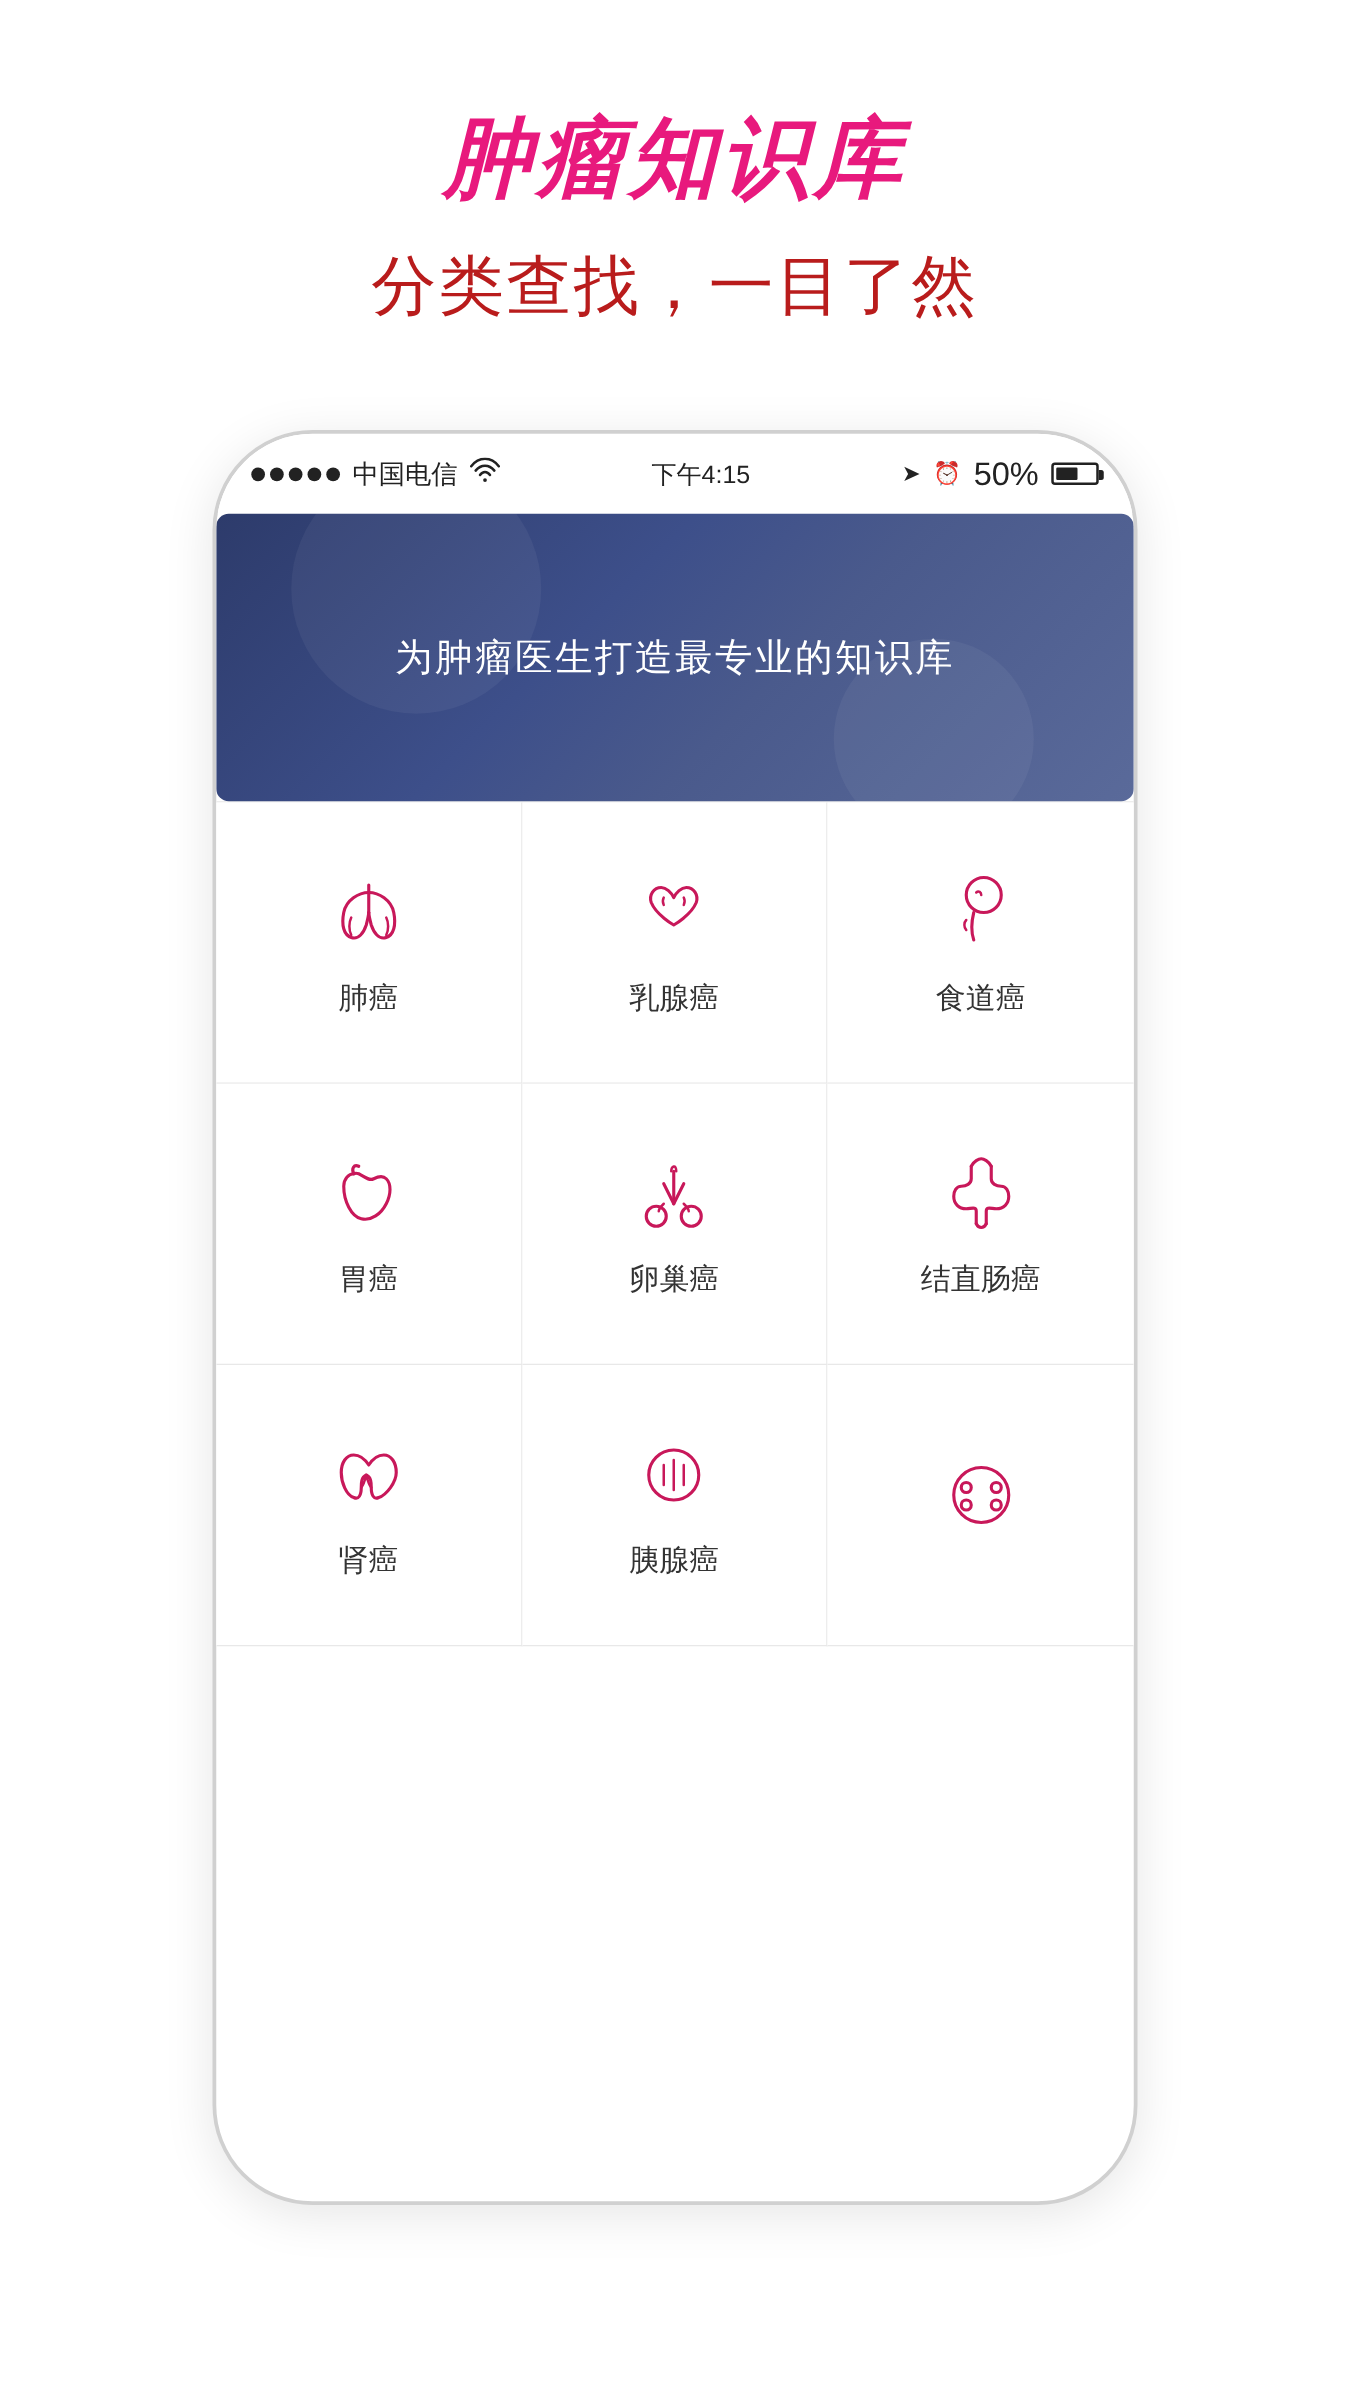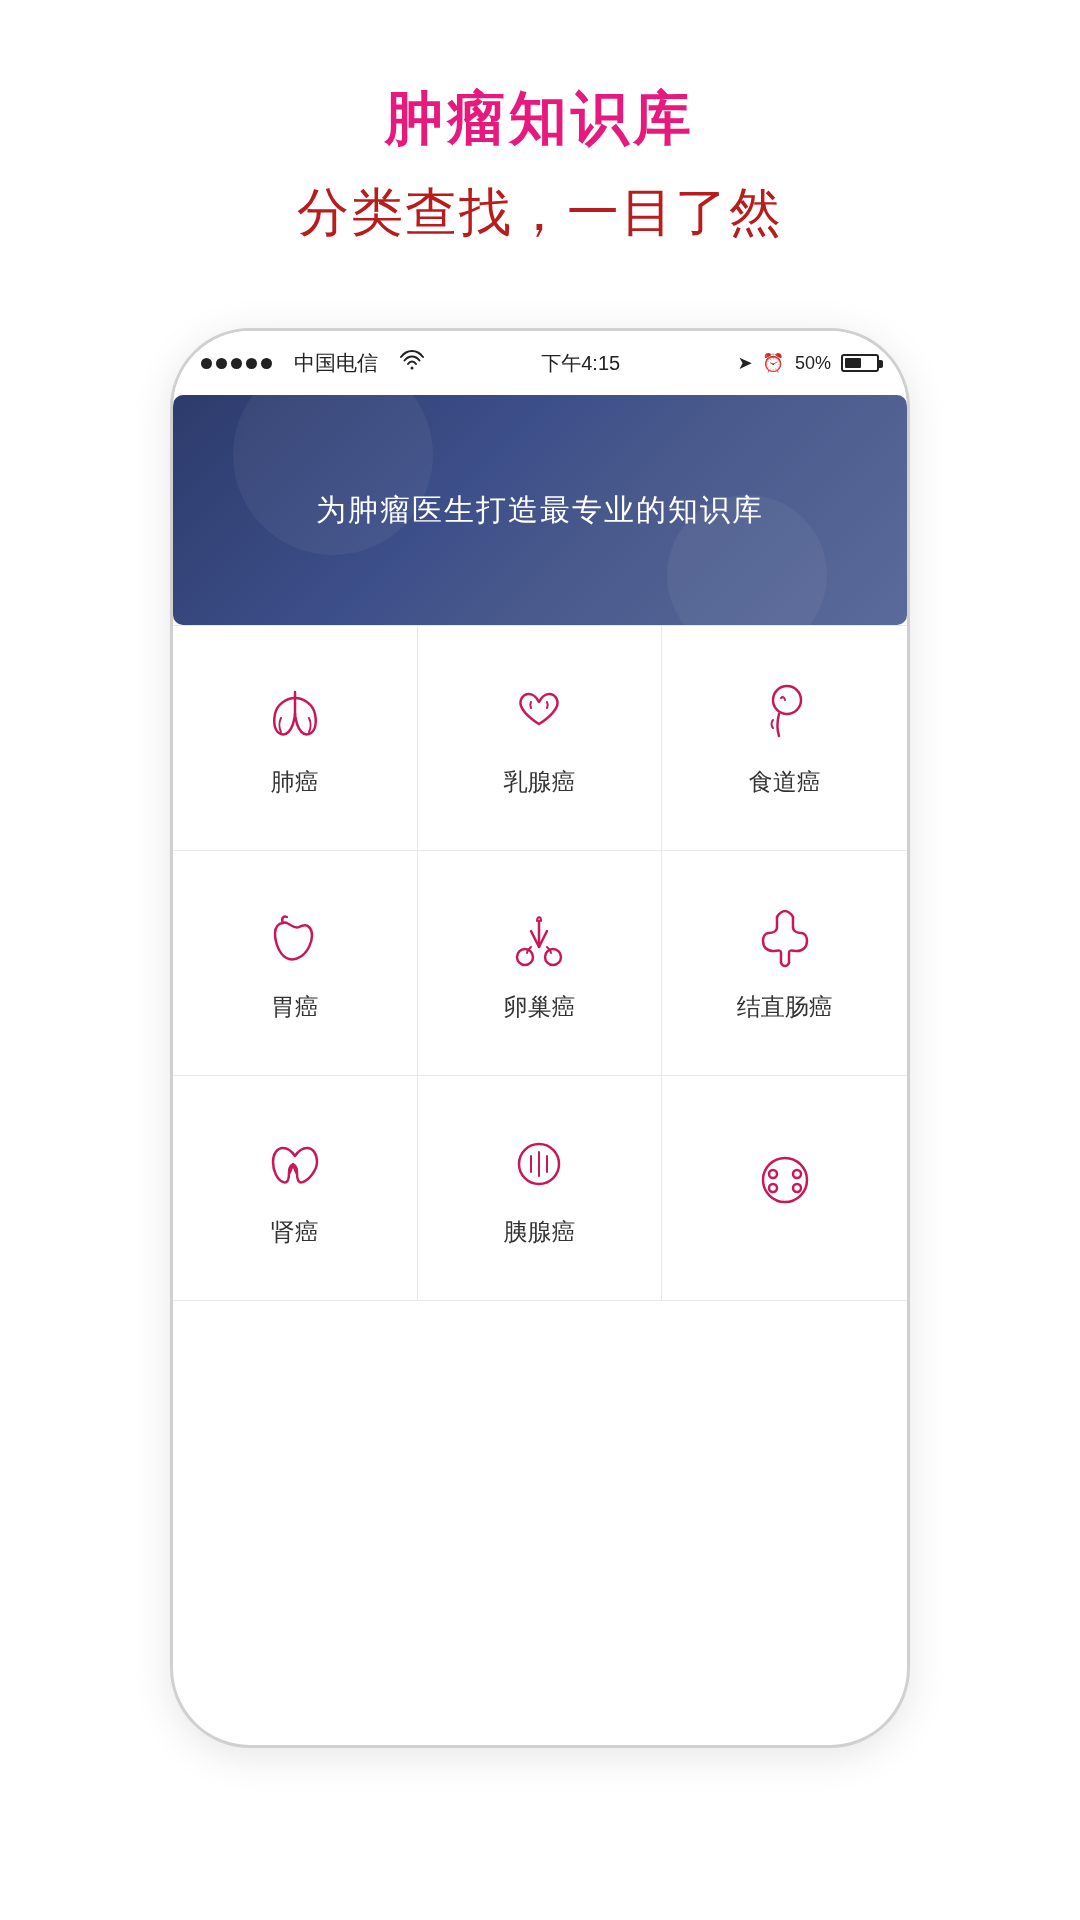--- a/index.html
+++ b/index.html
@@ -12,24 +12,25 @@
       flex-direction: column;
       align-items: center;
       overflow: hidden;
     }
 
     .page-title-area {
       margin-top: 80px;
       text-align: center;
     }
     .page-title-main {
-      font-size: 58px;
+      font-size: 70px;
       font-weight: bold;
       color: #e8197d;
       letter-spacing: 4px;
+      font-style: italic;
     }
     .page-title-sub {
       font-size: 52px;
       color: #b91c1c;
       margin-top: 20px;
       letter-spacing: 2px;
     }
 
     .phone-wrapper {
       margin-top: 80px;
@@ -50,41 +51,41 @@
       display: flex;
       align-items: center;
       justify-content: space-between;
       padding: 0 28px;
       font-size: 22px;
       color: #222;
     }
     .status-left {
       display: flex;
       align-items: center;
-      gap: 22px;
+      gap: 10px;
     }
     .signal-dots {
       display: flex; gap: 4px; align-items: center;
     }
     .signal-dot {
       width: 11px; height: 11px; border-radius: 50%; background: #222;
     }
     .carrier {
       font-size: 21px; color: #222;
     }
     .wifi-icon {
       font-size: 22px;
     }
     .status-center {
       font-size: 20px; color: #222;
     }
     .status-right {
       display: flex; align-items: center; gap: 10px;
     }
-    .battery-text { font-size: 18px; }
+    .battery-text { font-size: 26px; }
     .battery-bar {
       width: 38px; height: 18px; border: 2px solid #222; border-radius: 3px; position: relative;
       display: flex; align-items: center; padding: 2px;
     }
     .battery-bar::after {
       content: '';
       position: absolute; right: -6px; top: 4px;
       width: 4px; height: 8px; background: #222; border-radius: 0 2px 2px 0;
     }
     .battery-fill {

